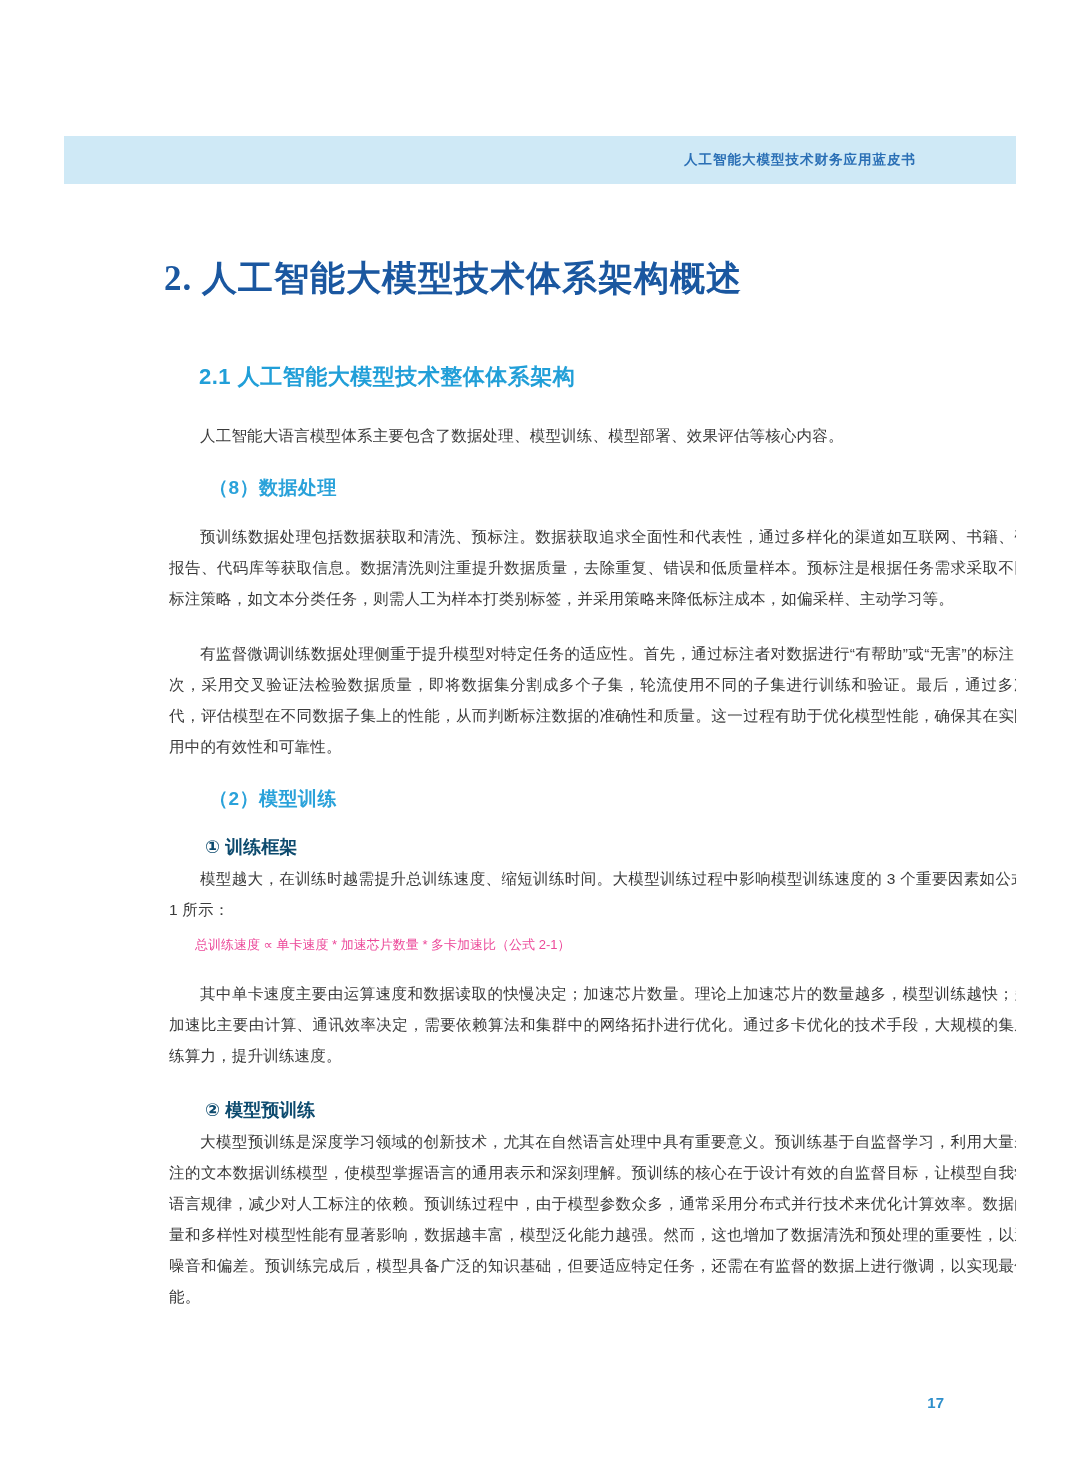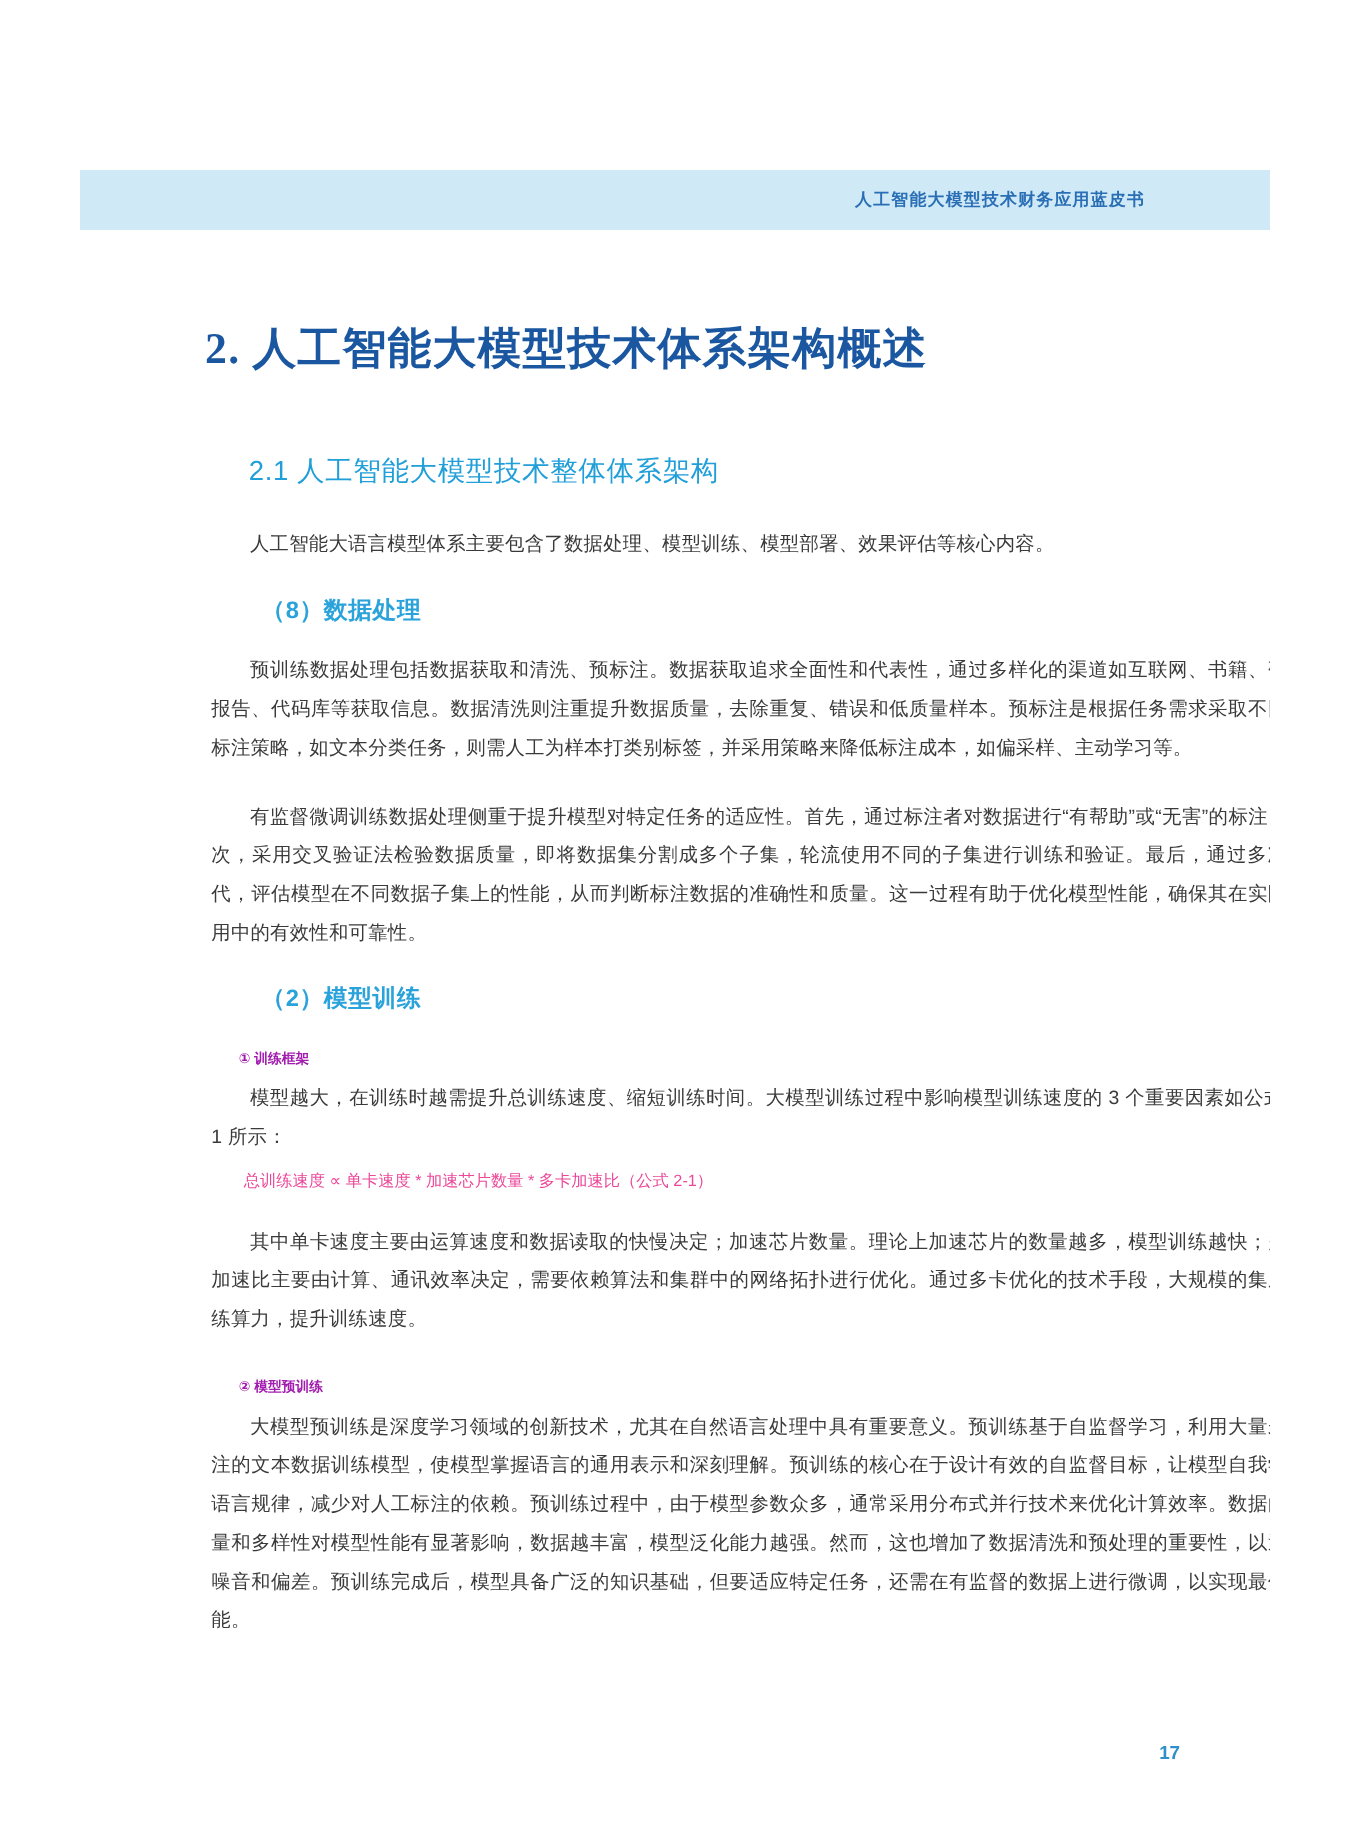--- a/index.html
+++ b/index.html
@@ -46,21 +46,21 @@
     font-size: 35px;
     font-weight: bold;
     letter-spacing: 1px;
     margin-left: -5px;
     margin-bottom: 60px;
     line-height: 1.3;
   }
   .section-heading {
     color: #219fd8;
     font-size: 22px;
-    font-weight: normal;
+    font-weight: bold;
     margin-left: 30px;
     margin-bottom: 28px;
     letter-spacing: 0.5px;
   }
   .sub-heading {
     color: #2aa2da;
     font-size: 19px;
     font-weight: bold;
     margin-left: 40px;
     margin-top: 18px;
@@ -71,24 +71,24 @@
     font-size: 15.5px;
     line-height: 31px;
     text-align: justify;
     text-indent: 2em;
     color: #3a3a3a;
     margin-bottom: 24px;
     letter-spacing: 0.2px;
   }
   .body-para.tight { margin-bottom: 0; }
   .bold-label {
-    font-size: 11px;
+    font-size: 18px;
     line-height: 31px;
     font-weight: bold;
-    color: #a21caf;
+    color: #0c4a6e;
     text-indent: 2em;
     margin-bottom: 0;
   }
   .formula-line {
     font-size: 13px;
     line-height: 31px;
     color: #ec4899;
     text-indent: 2em;
     margin-top: 4px;
     margin-bottom: 18px;

